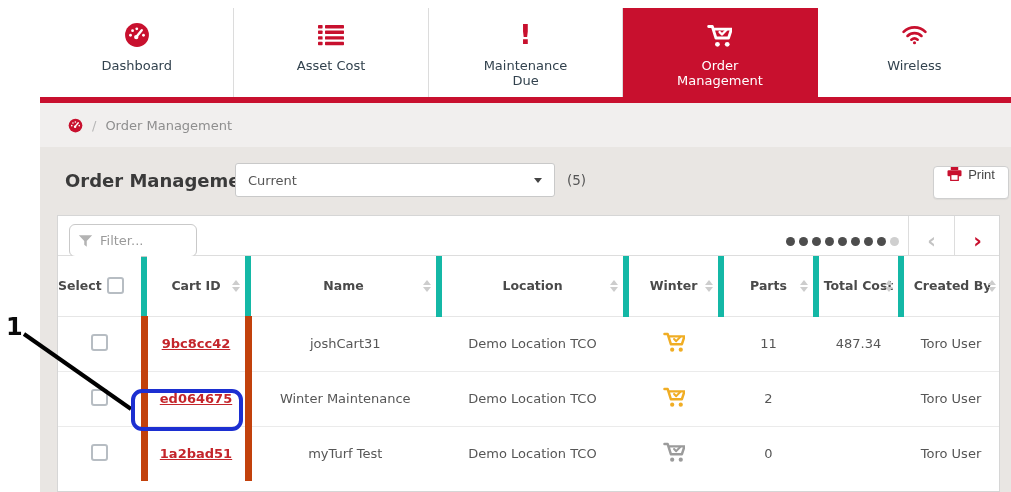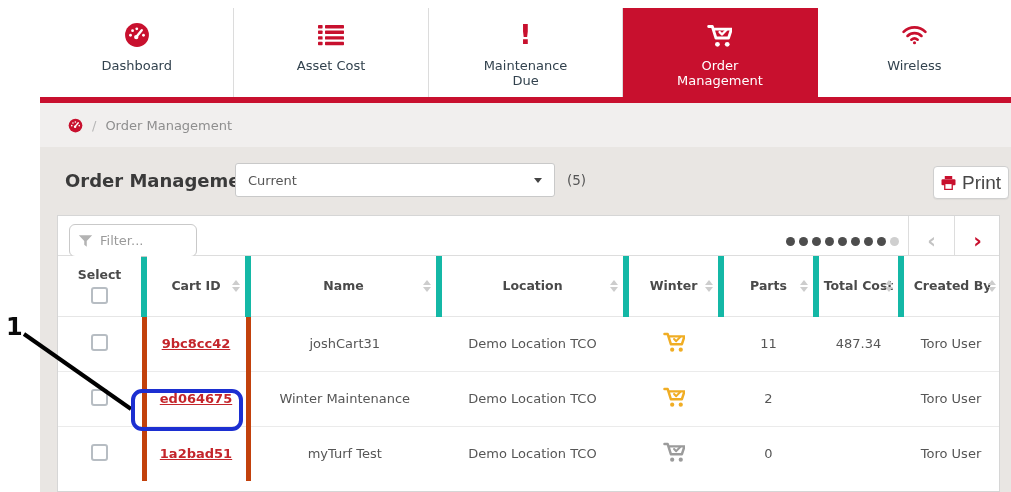--- a/index.html
+++ b/index.html
@@ -57,22 +57,22 @@
     border-left:4px solid transparent; border-right:4px solid transparent;
     border-top:5px solid #444;
   }
   .result-count{
     position:absolute; left:527px; top:155px; height:34px; display:flex; align-items:center;
     font-size:13.5px; color:#555;
   }
   .print-btn{
     position:absolute; left:893px; top:158px; width:76px; height:33px;
     background:#fff; border:1px solid #cfcfcf; border-radius:4px;
-    display:flex; align-items:center; justify-content:center; gap:6px;
-    font-size:19px; color:#474747; cursor:pointer; box-shadow:0 1px 1px rgba(0,0,0,.05);
+    display:flex; justify-content:center; gap:6px;
+    font-size:13px; color:#474747; cursor:pointer; box-shadow:0 1px 1px rgba(0,0,0,.05);
   }
   .print-btn svg{color:var(--brand-red);}
 
   
   .card{
     position:absolute; left:17px; top:207px; width:943px; height:277px;
     background:#fff; border:1px solid #d6d6d6; overflow:hidden;
   }
   .card-toolbar{position:relative; height:40px; border-bottom:1px solid #ddd;}
   .filter-wrap{position:absolute; left:11px; top:8px;}
@@ -103,30 +103,30 @@
     border-left:6px solid #14b8a6; border-bottom:1px solid #e6e6e6; background:#fff;
   }
   th:first-child{border-left:none;}
   .sort{
     position:absolute; right:5px; top:50%; transform:translateY(-50%);
     display:flex; flex-direction:column; gap:2px;
   }
   .sort i{display:block; width:0; height:0; border-left:4px solid transparent; border-right:4px solid transparent;}
   .sort .up{border-bottom:5px solid #cdcdcd;}
   .sort .down{border-top:5px solid #cdcdcd;}
-  .select-head{display:flex; flex-direction:column; align-items:center; gap:5px;}
+  .select-head{display:flex; flex-direction:row; align-items:center; gap:5px;}
   .checkbox{
     width:17px; height:17px; border:2px solid #b7bdc3; border-radius:3px;
     background:#fff; display:inline-block; cursor:pointer;
   }
   td{
     height:55px; font-size:13px; color:#565656; text-align:center; vertical-align:middle;
     border-top:1px solid #ebebeb; background:#fff;
   }
-  td.col-cartid, td.col-name{border-left:5px solid #c2410c;}
+  td.col-cartid, td.col-name{border-left:7px solid #c2410c;}
   .cart-link{color:var(--link-red); font-weight:bold; text-decoration:underline; font-size:13px;}
   .status-icon{display:inline-flex;}
   .status-icon.cart-filled{color:var(--cart-yellow);}
   .status-icon.cart-empty{color:var(--cart-gray);}
 
   
   .annot-label{
     position:absolute; left:6px; top:315px; font-size:24px; font-weight:800;
     color:#0a0a0a; z-index:10; line-height:1;
   }

